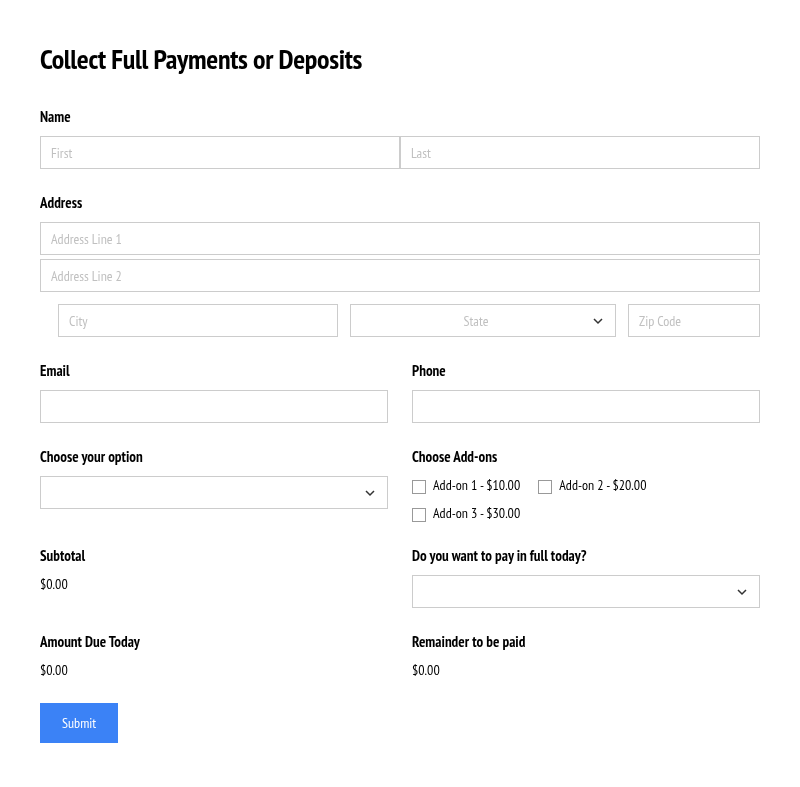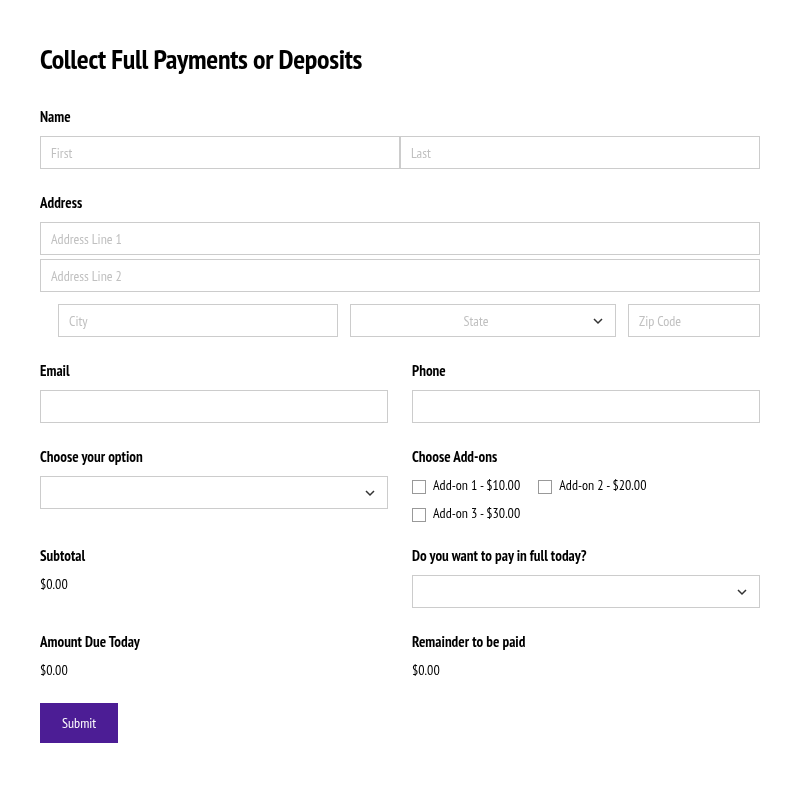--- a/index.html
+++ b/index.html
@@ -61,21 +61,21 @@
 .checkbox-item input[type="checkbox"] {
   width: 14px;
   height: 14px;
   border: 1px solid #999;
   appearance: none;
   background: #fff;
   cursor: pointer;
 }
 .value-text { font-size: 14px; margin-top: 6px; font-weight: 400; }
 .submit-btn {
-  background: #4c1d95;
+  background: #3b82f6;
   color: #fff;
   border: none;
   padding: 11px 22px;
   font-size: 14px;
   font-family: inherit;
   cursor: pointer;
 }
 .option-select { max-width: 350px; }
 </style>
 </head>

